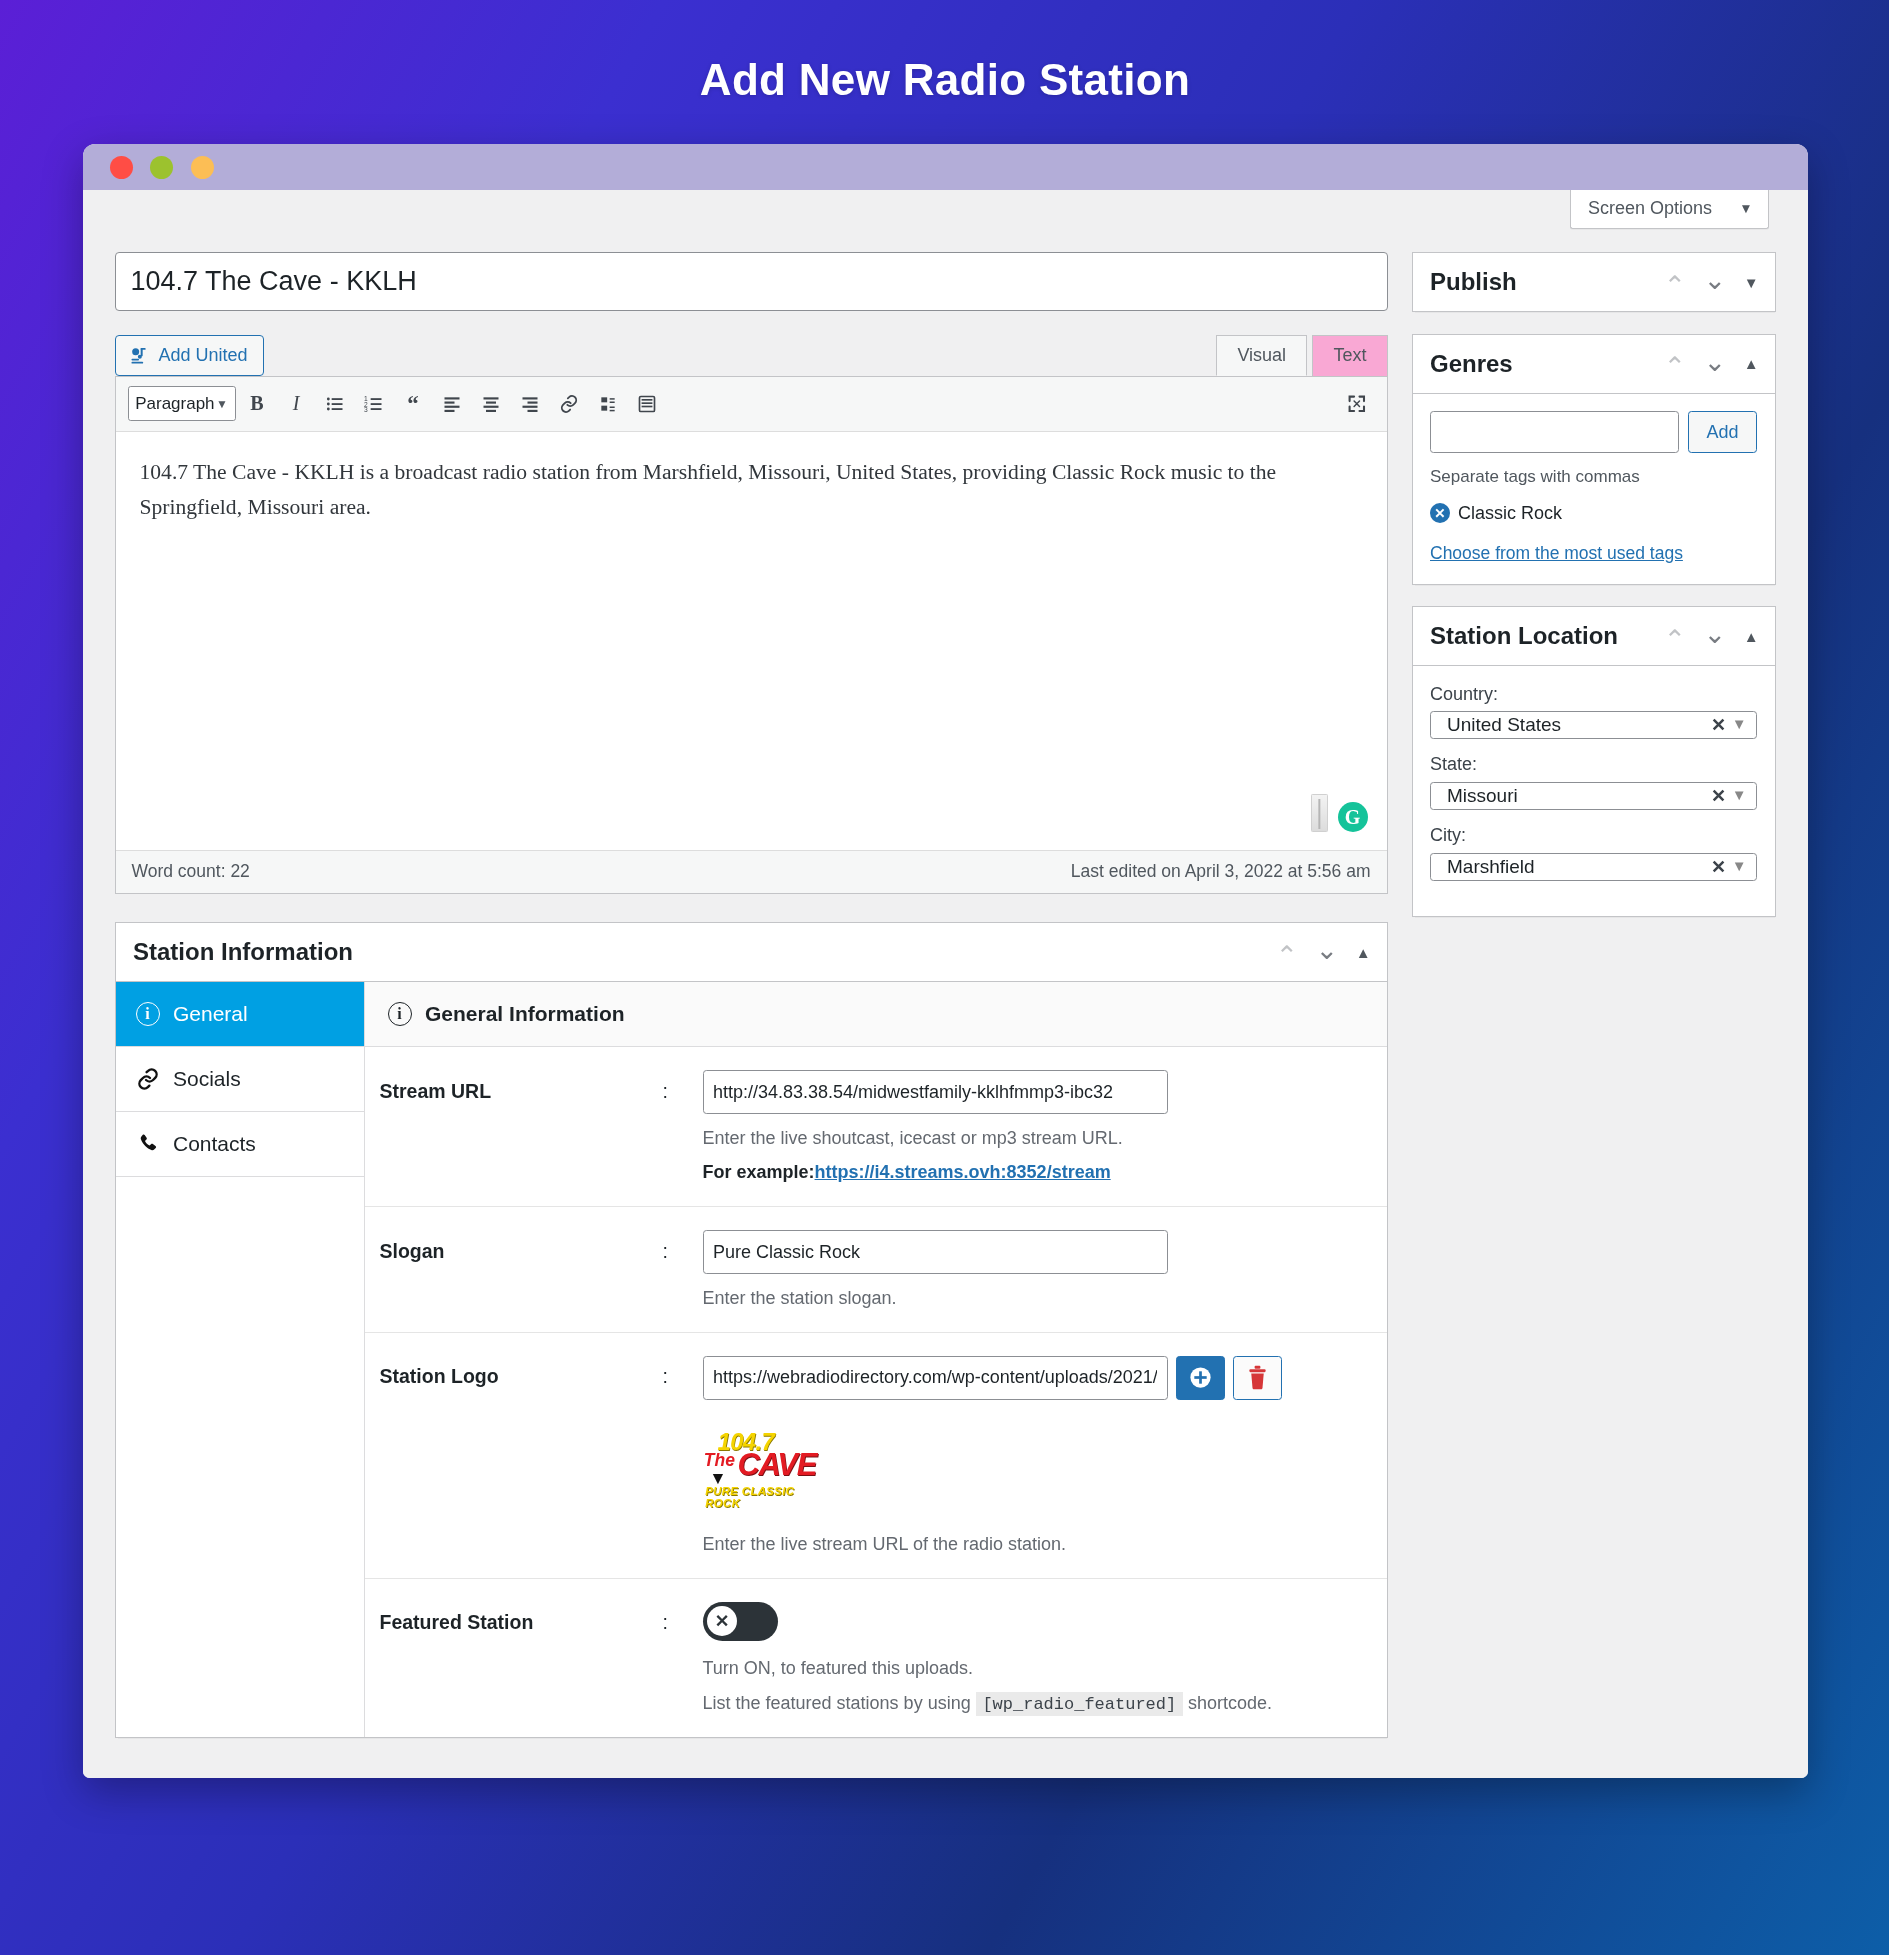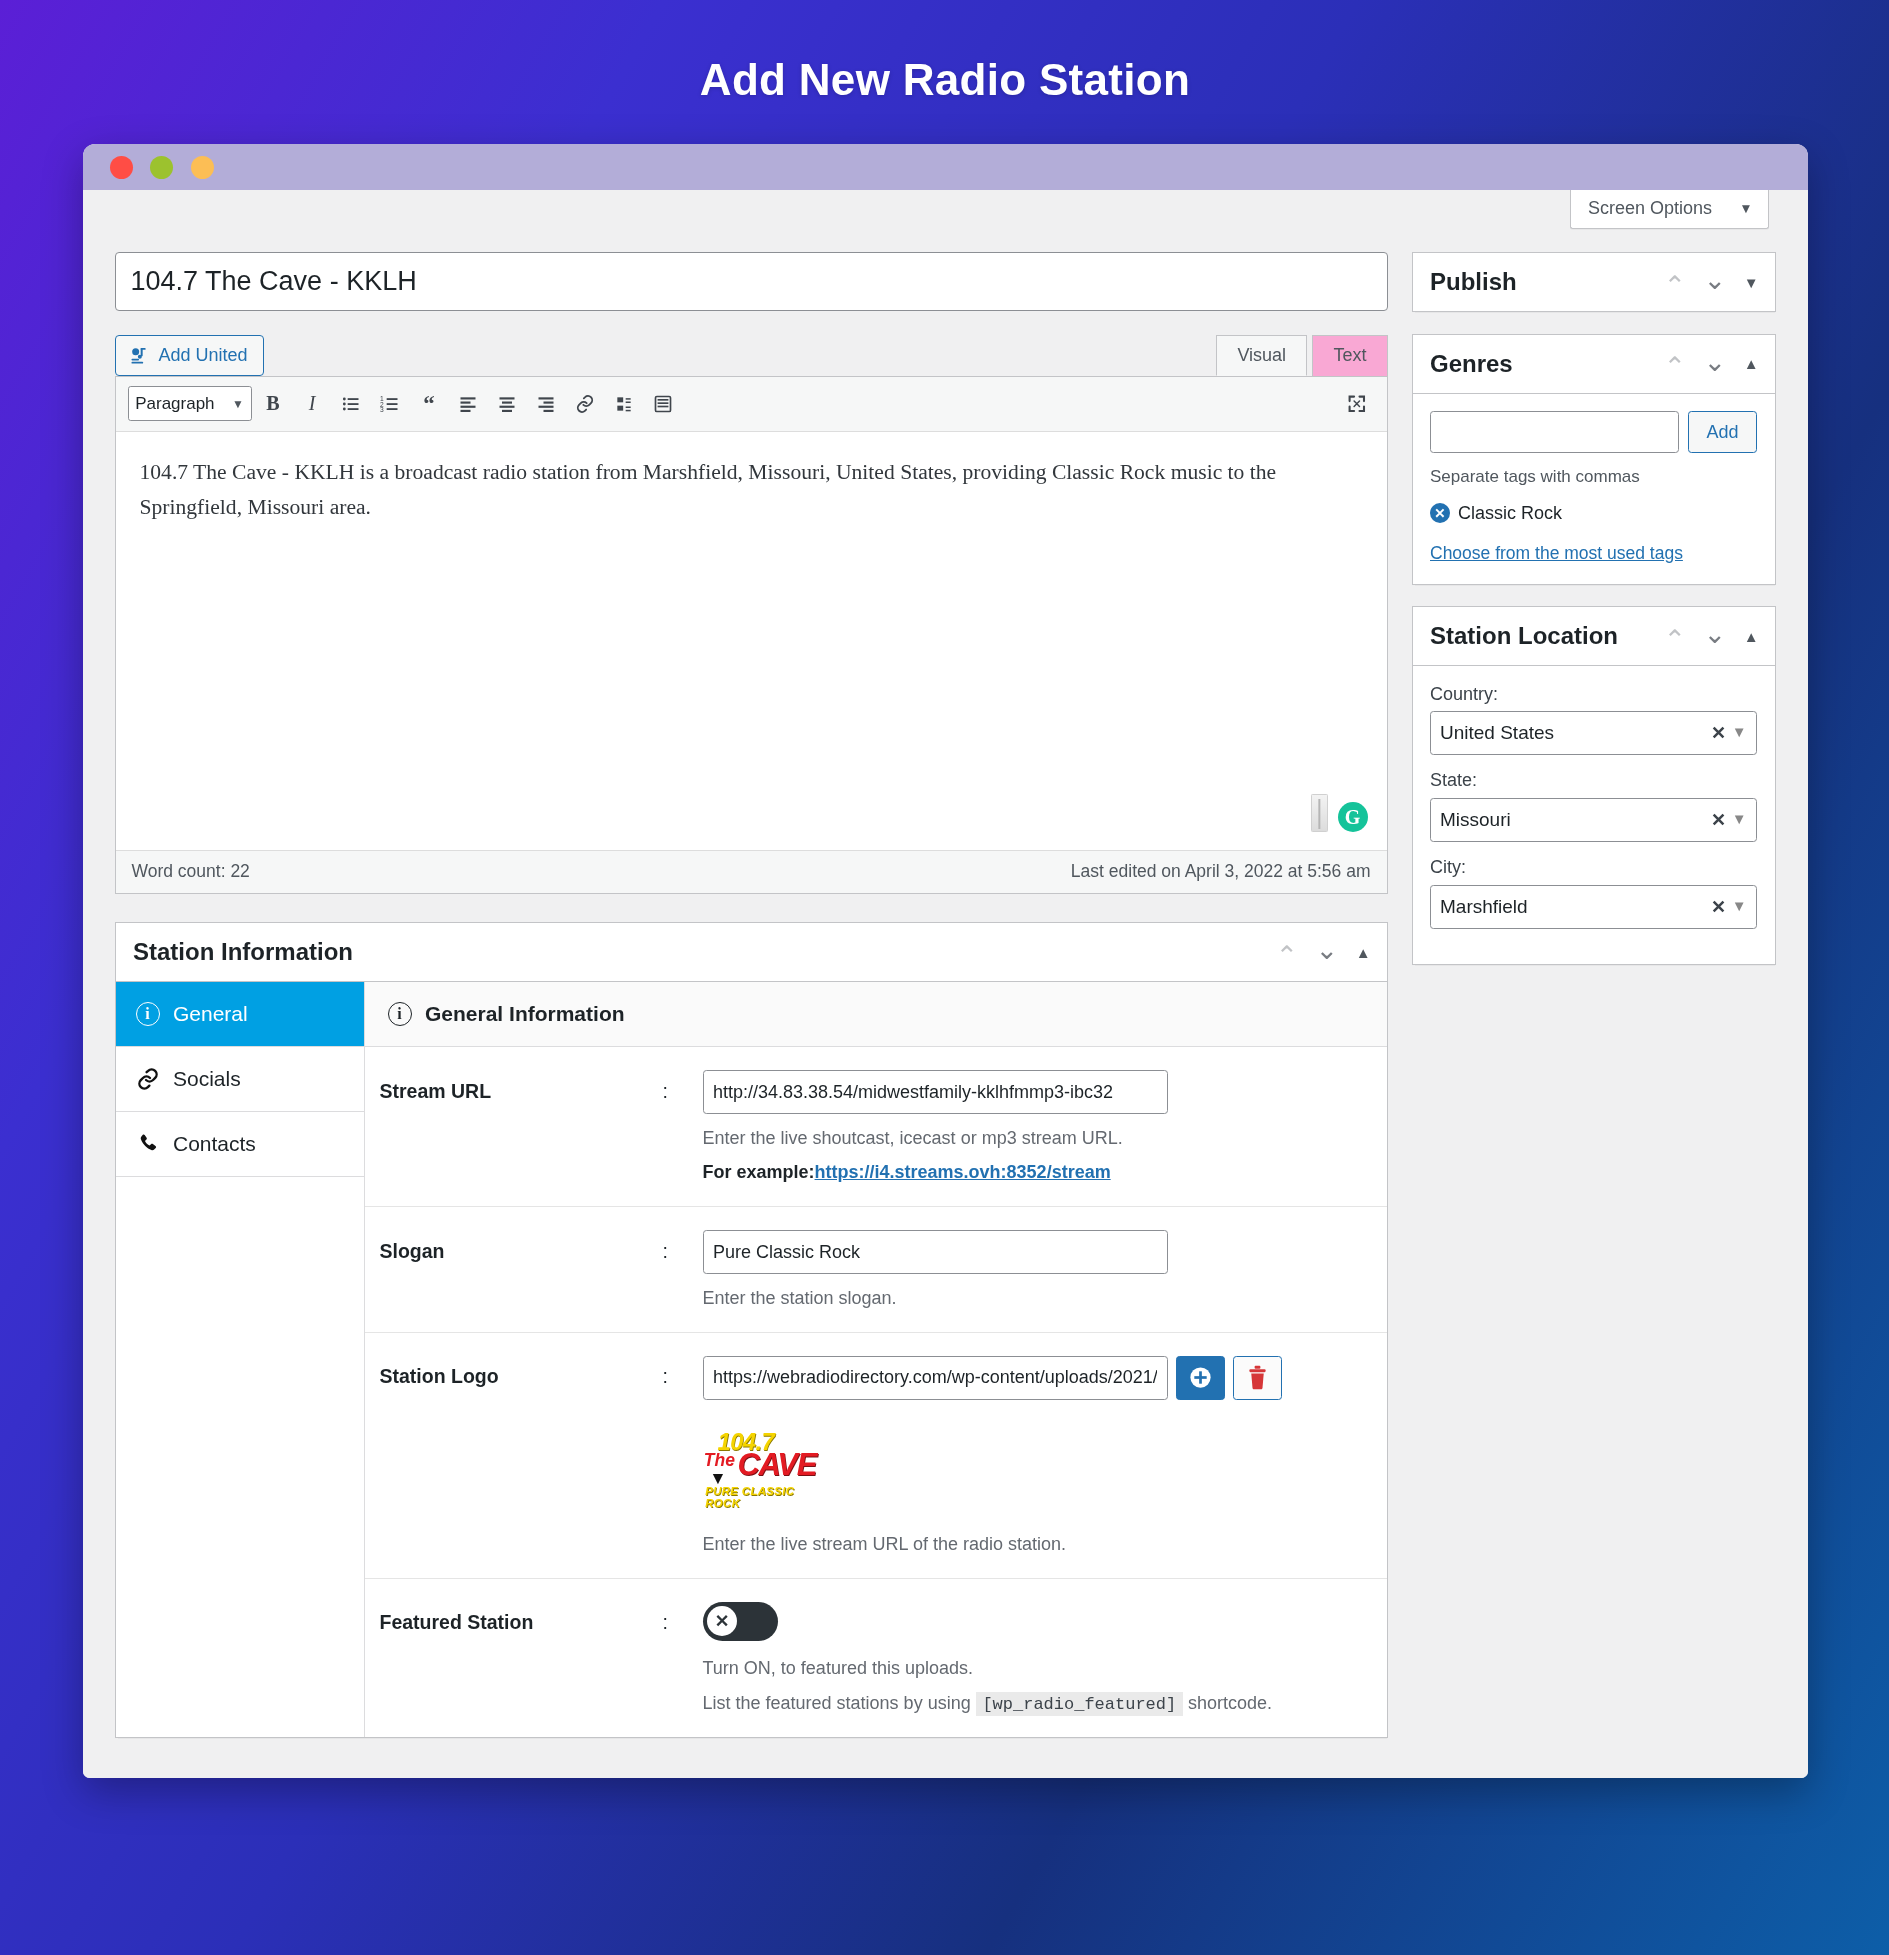--- a/index.html
+++ b/index.html
@@ -181,21 +181,21 @@
   }
   .editor-toolbar {
     display: flex;
     align-items: center;
     gap: 4px;
     background: #f6f7f7;
     border-bottom: 0.7px solid #ddd;
     padding: 9.4px 12px;
   }
   .format-select {
-    width: 124px;
+    width: 108px;
     height: 35px;
     border: 0.7px solid #8c8f94;
     border-radius: 2.7px;
     background: #fff;
     font-size: 17px;
     padding: 0 6.7px;
     color: #1d2327;
     font-family: "Liberation Sans", sans-serif;
     display: flex;
     align-items: center;
@@ -307,26 +307,26 @@
   }
   .used-tags-link {
     display: inline-block; margin-top: 19px;
     color: #2271b1; text-decoration: underline; font-size: 17.5px; cursor: pointer;
   }
 
   
   .field-label { font-size: 18px; color: #3c434a; margin-bottom: 6.7px; }
   .select2 {
     position: relative;
-    height: 44px;
+    height: 28px;
     border: 0.7px solid #8c8f94;
     border-radius: 3.4px;
     background: #fff;
     display: flex; align-items: center;
-    padding: 0 49px 0 9px;
+    padding: 0 49px 0 16px;
     font-size: 19px; color: #1d2327;
     margin-bottom: 15px;
     cursor: pointer;
   }
   .select2 .s2-x {
     position: absolute; right: 30px; top: 50%; transform: translateY(-50%);
     font-size: 18px; color: #3c434a; font-weight: bold;
   }
   .select2 .s2-arrow {
     position: absolute; right: 9.4px; top: 50%; transform: translateY(-60%);

